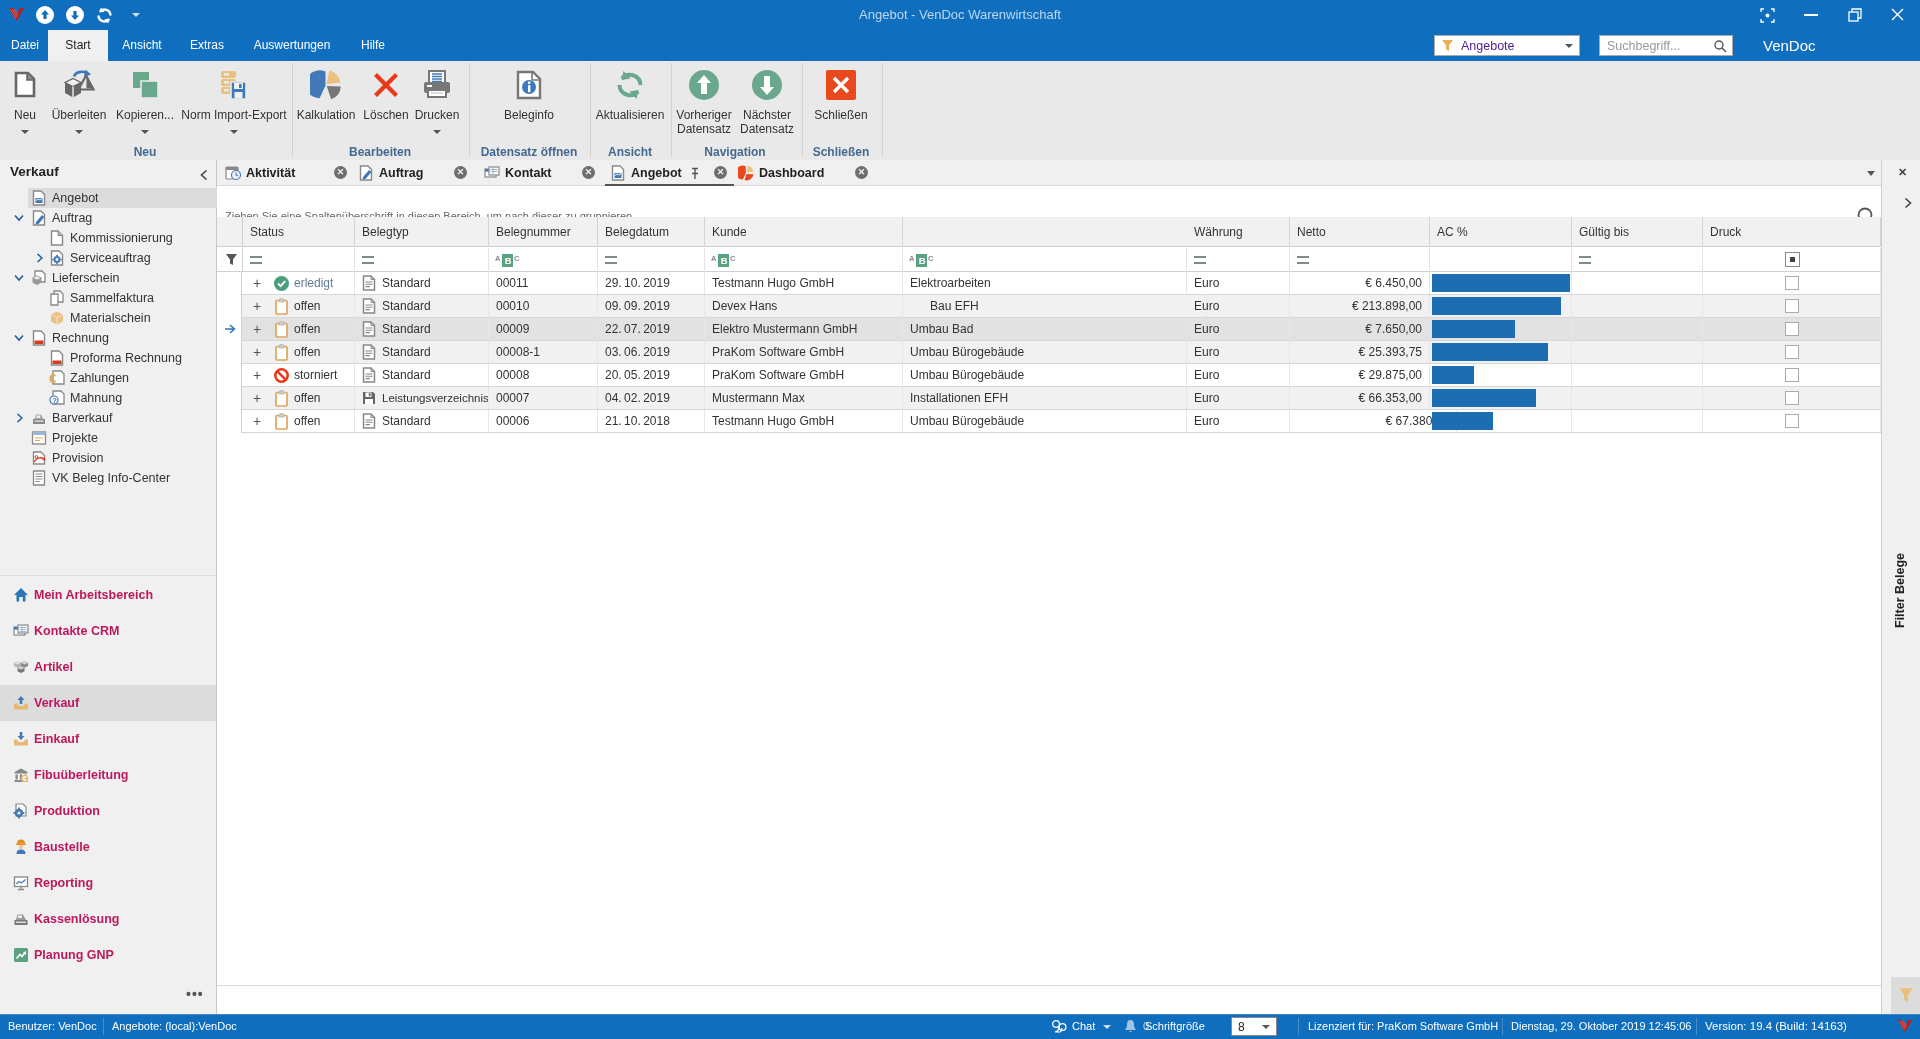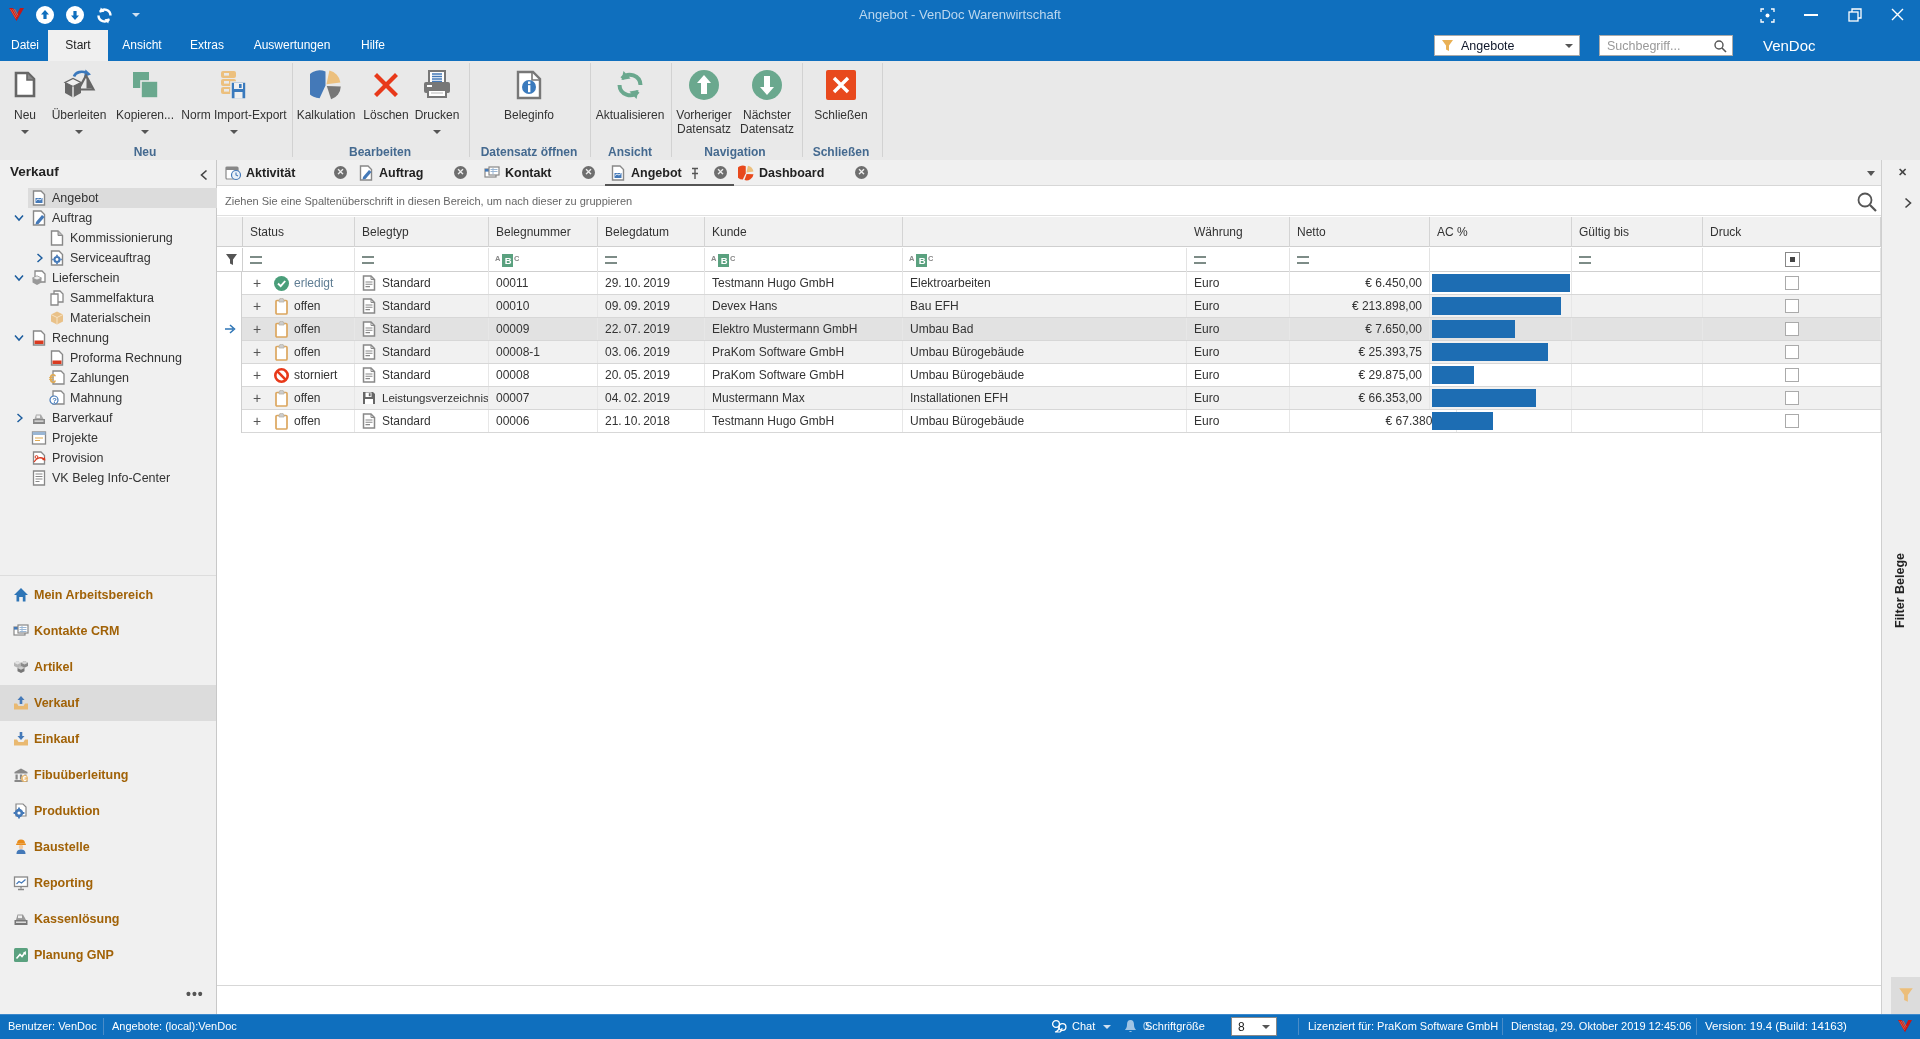--- a/index.html
+++ b/index.html
@@ -20,31 +20,31 @@
 .rsep { position:absolute; top:2px; height:94px; width:1px; background:#d2d2d2; }
 .rbtn { position:absolute; top:0; height:84px; text-align:center; }
 .rbtn svg.icon { position:absolute; left:50%; transform:translateX(-50%); }
 .rbtn .lbl { position:absolute; top:47px; left:0; width:100%; font-size:12px; color:#333; white-space:nowrap; text-align:center; }
 .rbtn .crt { position:absolute; top:69px; left:50%; margin-left:-4px; width:0; height:0; border-left:4px solid transparent; border-right:4px solid transparent; border-top:4px solid #555; }
 .rgrouplbl { position:absolute; top:84px; height:15px; font-size:12px; font-weight:bold; color:#44698f; text-align:center; }
 
 
 #sidebar { position:absolute; left:0; top:160px; width:217px; height:854px; background:#f0f0f0; border-right:1px solid #c8c8c8; }
 .treeitem { position:absolute; left:0; width:216px; height:20px; line-height:20px; font-size:12.5px; color:#333; }
-.moditem { position:absolute; left:0; width:216px; height:36px; line-height:36px; font-weight:bold; font-size:12.5px; color:#a16207; }
+.moditem { position:absolute; left:0; width:216px; height:36px; line-height:36px; font-weight:bold; font-size:12.5px; color:#be185d; }
 .micon { position:absolute; left:13px; top:10px; width:16px; height:16px; }
 .mtext { position:absolute; left:34px; }
 
 
 #content { position:absolute; left:217px; top:160px; width:1664px; height:854px; background:#fff; }
 #tabstrip { position:absolute; left:0; top:0; width:1664px; height:26px; background:#f0f0f0; border-bottom:1px solid #d7d7d7; }
 .tab { position:absolute; top:0; height:26px; }
 .tabtext { font-weight:bold; font-size:12.5px; color:#222; }
 .tabclose { position:absolute; top:6px; width:13px; height:13px; border-radius:50%; background:#6e6e6e; color:#f0f0f0; font-size:9px; line-height:13px; text-align:center; font-weight:bold; }
-#groupbar { position:absolute; left:0; top:26px; width:1664px; height:30px; background:#fff; border-bottom:1px solid #e0e0e0; color:#666; font-size:11px; line-height:30px; }
+#groupbar { position:absolute; left:0; top:41px; width:1664px; height:30px; background:#fff; border-bottom:1px solid #e0e0e0; color:#666; font-size:11px; line-height:30px; }
 
 
 #grid { position:absolute; left:0; top:57px; width:1664px; }
 .hdrrow { position:absolute; left:0; top:0; height:30px; width:1664px; background:#f1f1f1; border-bottom:1px solid #cfcfcf; }
 .hdrcell { position:absolute; top:0; height:30px; line-height:30px; font-size:12px; color:#333; padding-left:7px; border-right:1px solid #d4d4d4; }
 .filtrow { position:absolute; left:0; top:31px; height:24px; width:1664px; background:#fff; border-bottom:1px solid #cfcfcf; }
 .filtcell { position:absolute; top:0; height:24px; border-right:1px solid #e3e3e3; }
 .gridrow { position:absolute; left:0; height:23px; width:1664px; border-bottom:1px solid #d7d7d7; }
 .cell { position:absolute; top:0; height:22px; line-height:22px; font-size:12px; color:#333; border-right:1px solid #e7e7e7; overflow:hidden; }
 .eq { display:inline-block; width:12px; height:8px; border-top:2px solid #7d8c87; border-bottom:2px solid #7d8c87; margin-top:8px; }
@@ -109,21 +109,21 @@
   <div class="menuitem active" style="left:48px;width:60px">Start</div>
   <div class="menuitem" style="left:122px;width:40px">Ansicht</div>
   <div class="menuitem" style="left:188px;width:38px">Extras</div>
   <div class="menuitem" style="left:252px;width:80px">Auswertungen</div>
   <div class="menuitem" style="left:360px;width:26px">Hilfe</div>
 
   <div class="abs" style="left:1434px;top:5px;width:146px;height:21px;background:#fff;border:1px solid #aaa">
     <svg class="abs" style="left:6px;top:3px" width="13" height="13" viewBox="0 0 13 13">
       <path d="M1 1 H12 L8 6.5 V12 L5 10.5 V6.5 Z" fill="#e9b055"></path>
     </svg>
-    <span class="abs" style="left:26px;top:3px;font-size:12.5px;color:#0f172a">Angebote</span>
+    <span class="abs" style="left:26px;top:3px;font-size:12.5px;color:#4c1d95">Angebote</span>
     <div class="abs" style="right:6px;top:8px;width:0;height:0;border-left:4px solid transparent;border-right:4px solid transparent;border-top:4px solid #555"></div>
   </div>
 
   <div class="abs" style="left:1599px;top:5px;width:134px;height:21px;background:#fff;border:1px solid #aaa">
     <span class="abs" style="left:7px;top:3px;font-size:12.5px;color:#999">Suchbegriff...</span>
     <svg class="abs" style="right:5px;top:3px" width="14" height="14" viewBox="0 0 14 14">
       <circle cx="6" cy="6" r="4" stroke="#555" stroke-width="1.4" fill="none"></circle>
       <path d="M9 9 L13 13" stroke="#555" stroke-width="1.6"></path>
     </svg>
   </div>
@@ -702,21 +702,21 @@
           <svg class="abs" style="left:7px;top:3px" width="14" height="16" viewBox="0 0 14 16">
             <path d="M1.5 1 H9 L12.5 4.5 V15 H1.5 Z" fill="#fff" stroke="#888" stroke-width="1.5"></path>
             <path d="M9 1 L9 4.5 L12.5 4.5" fill="none" stroke="#888" stroke-width="1"></path>
             <path d="M3.5 7 H10.5 M3.5 9.3 H10.5 M3.5 11.6 H8" stroke="#888" stroke-width="1.1"></path>
           </svg>
           <span class="abs" style="left:27px">Standard</span>
         </div>
 <div class="cell" style="left:272px;width:109px;padding-left:7px">00010</div>
 <div class="cell" style="left:381px;width:107px;padding-left:7px">09. 09. 2019</div>
 <div class="cell" style="left:488px;width:198px;padding-left:7px">Devex Hans</div>
-<div class="cell" style="left:686px;width:284px;padding-left:7px">Bau EFH</div>
+<div class="cell" style="left:706px;width:284px;padding-left:7px">Bau EFH</div>
 <div class="cell" style="left:970px;width:103px;padding-left:7px">Euro</div>
 <div class="cell" style="left:1073px;width:140px;text-align:right;padding-right:7px">€ 213.898,00</div>
 <div class="cell" style="left:1213px;width:142px">
           <div class="abs" style="left:2px;top:2px;width:129px;height:18px;background:#1d6db3"></div>
         </div>
 <div class="cell" style="left:1355px;width:131px"></div>
 <div class="cell" style="left:1486px;width:178px">
           <div class="abs" style="left:82px;top:4px;width:14px;height:14px;background:#fff;border:1px solid #aaa"></div>
         </div>
 </div>

